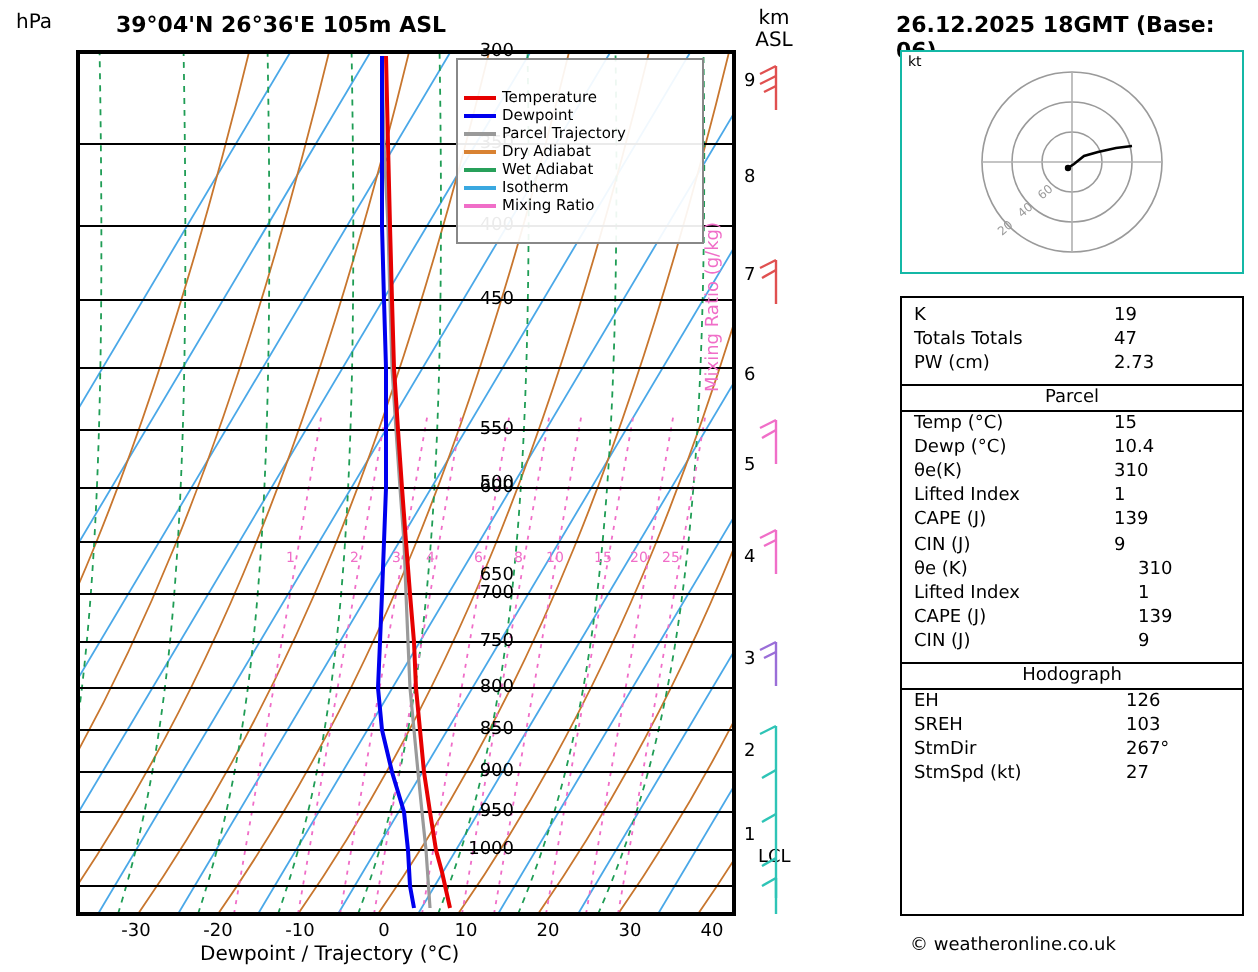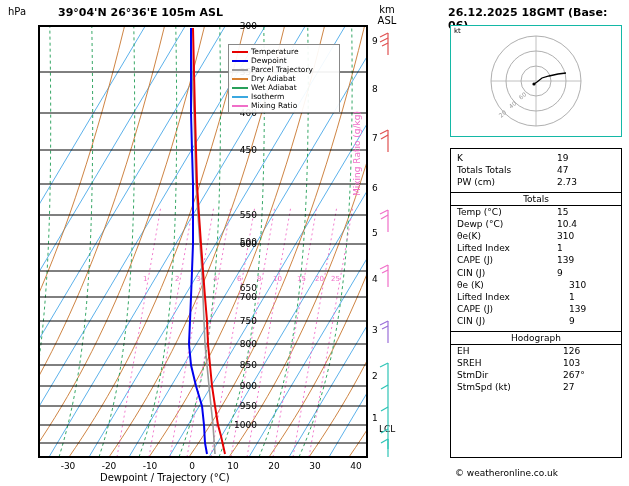--- a/index.html
+++ b/index.html
@@ -15,21 +15,21 @@
   
   #skewt{left:38px;top:25px;width:330px;height:433px;border:1px solid #000;box-sizing:border-box;overflow:hidden;background:#fff;}
   #skewt svg{display:block;}
   
   .ytick{position:absolute;right:372px;font-size:9px;text-align:right;width:26px;}
   .xtick{position:absolute;top:461px;font-size:9px;text-align:center;width:30px;}
   #xaxis-title{left:100px;top:472px;font-size:10px;}
   
   .kmtick{position:absolute;left:372px;font-size:9px;}
   
-  #legend{left:228px;top:44px;width:112px;border:1px solid #888;background:rgba(255,255,255,0.92);padding:2px 3px;box-sizing:border-box;}
+  #legend{left:228px;top:29px;width:124px;border:1px solid #888;background:rgba(255,255,255,0.92);padding:14px 3px;box-sizing:border-box;}
   #legend .row{display:flex;align-items:center;height:9px;margin:0;}
   #legend .sw{width:16px;height:0;border-top-width:2px;border-top-style:solid;margin-right:3px;}
   #legend .txt{font-size:7.5px;color:#000;line-height:9px;}
   
   #mix-label{left:352px;top:196px;font-size:9px;color:#f06ec8;transform:rotate(-90deg);transform-origin:left top;white-space:nowrap;}
   
   #lcl{left:379px;top:424px;font-size:9px;}
   
   #hodo{left:450px;top:25px;width:172px;height:112px;border:1px solid #14b8a6;box-sizing:border-box;background:#fff;}
   #hodo .kt{position:absolute;left:3px;top:1px;font-size:7px;}
@@ -313,21 +313,21 @@
       </div>
     <div class="r">
         <span class="k">Totals Totals</span>
         <span class="v" style="width:58px;">47</span>
       </div>
     <div class="r">
         <span class="k">PW (cm)</span>
         <span class="v" style="width:58px;">2.73</span>
       </div>
 
-    <div class="sec" style="margin-top:3px;">Totals</div>
+    <div class="sec" style="margin-top:3px;">Parcel</div>
     <div class="r">
         <span class="k">Temp (°C)</span>
         <span class="v" style="width:58px;">15</span>
       </div>
     <div class="r">
         <span class="k">Dewp (°C)</span>
         <span class="v" style="width:58px;">10.4</span>
       </div>
     <div class="r">
         <span class="k">θe(K)</span>

